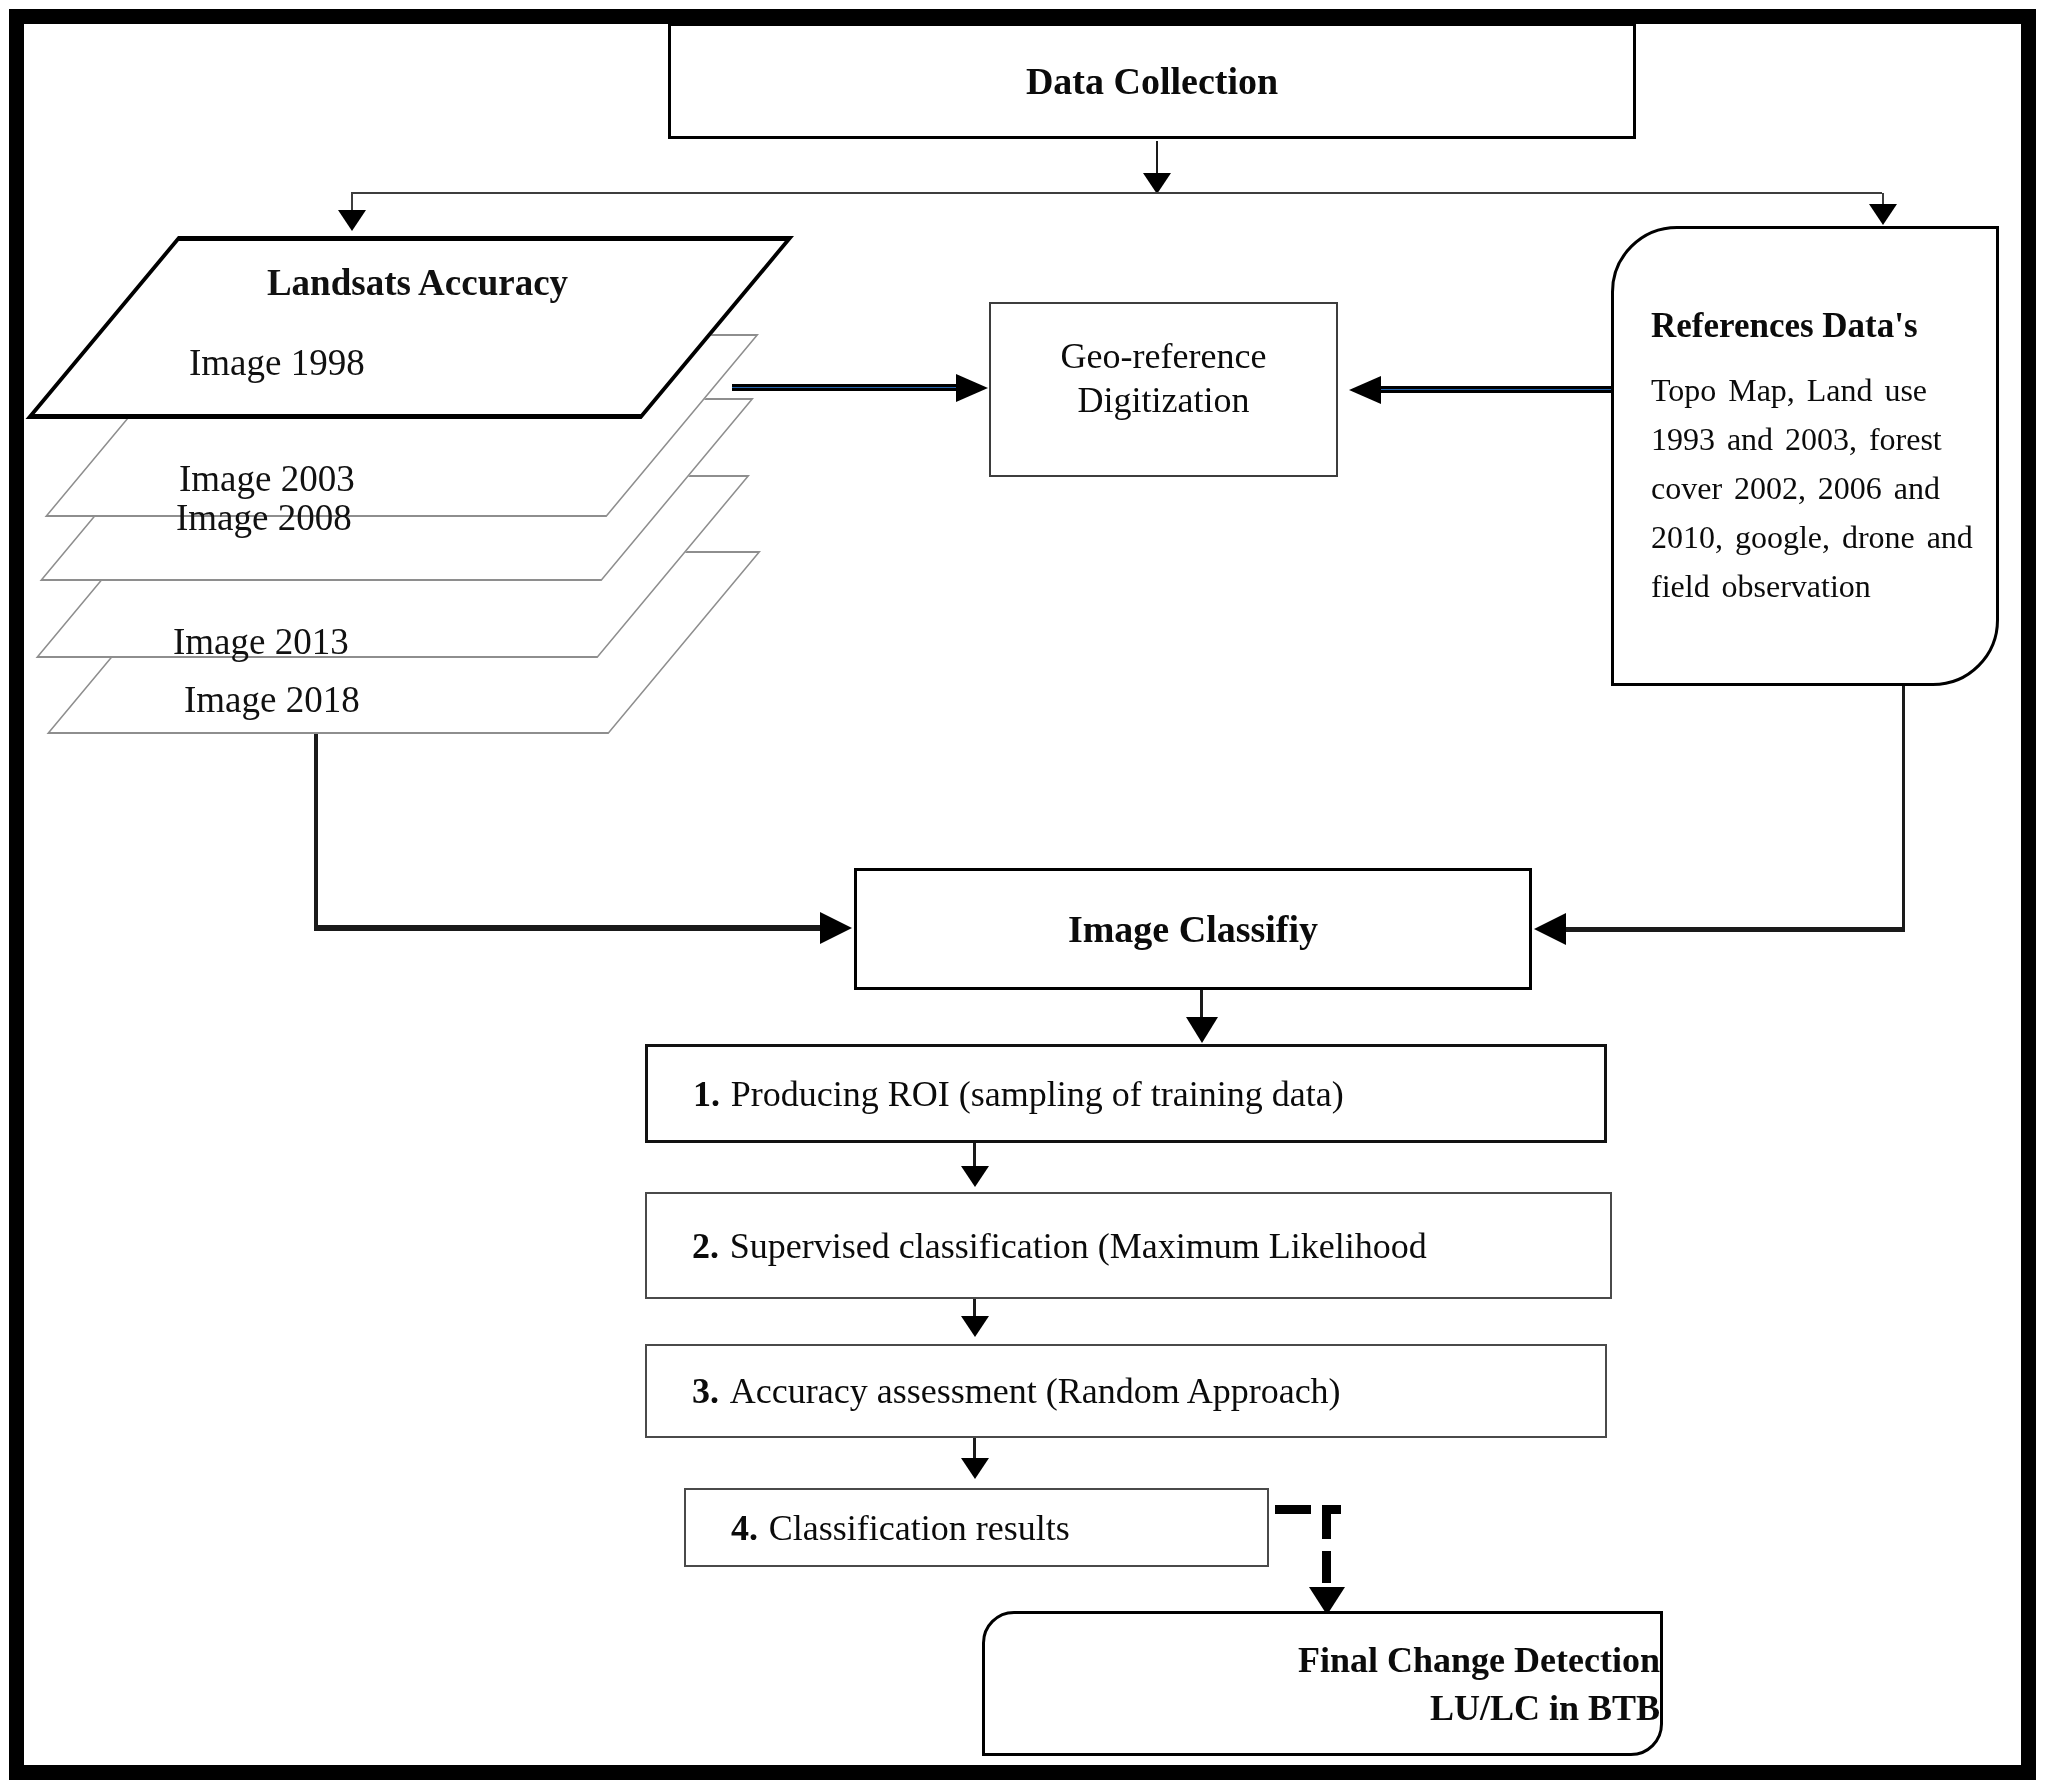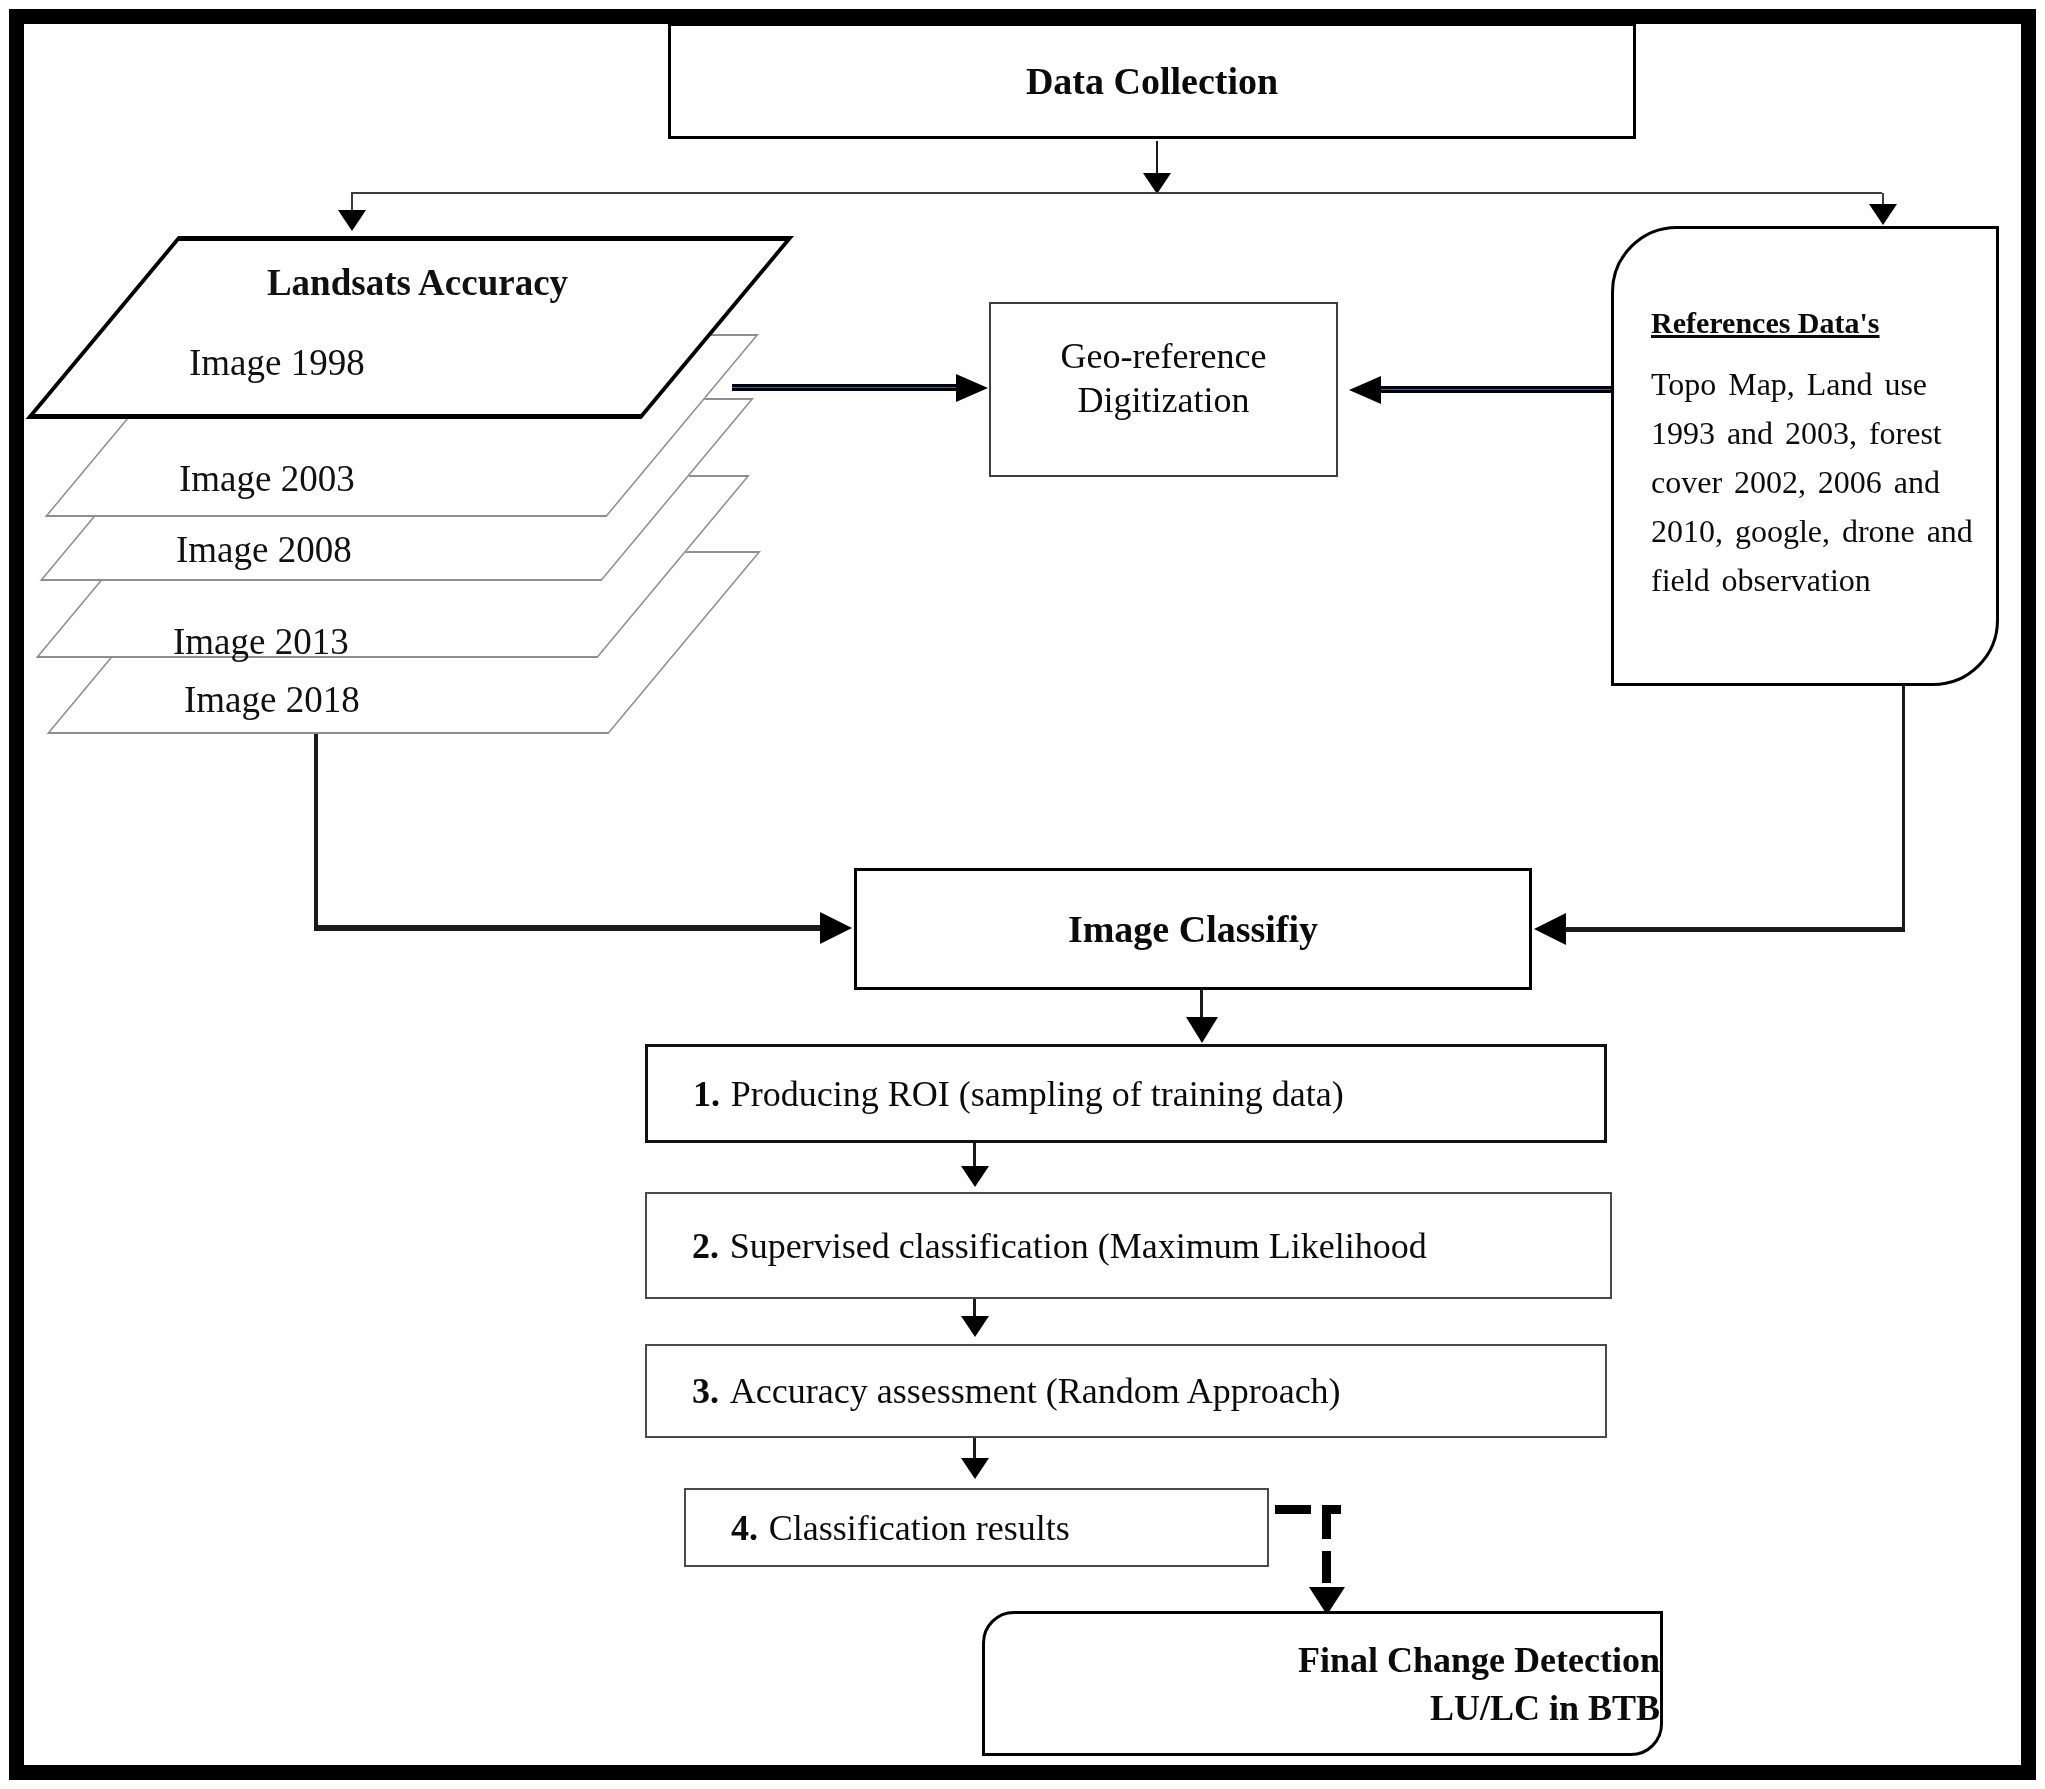--- a/index.html
+++ b/index.html
@@ -18,21 +18,21 @@
   .tri-left{border-top:16px solid transparent;border-bottom:16px solid transparent;border-right:32px solid #000;}
   .para{background:#fff;transform:skewX(-39.8deg);transform-origin:top left;}
   .para.thick{border:5.4px solid #000;}
   .para.gray{border:2.3px solid var(--layer-gray,#8e8e8e);}
   .layer-label{font-size:37px;color:#111;z-index:20;white-space:nowrap;}
   .blue-shaft{background:var(--blue,#2565B0);height:7px;border-top:3.1px solid #000;border-bottom:3.1px solid #000;}
   .dash{background:#000;}
   .step-box{background:#fff;display:flex;align-items:center;font-size:36px;color:#0b0b0b;padding-left:45px;}
   .step-box .num{font-weight:bold;margin-right:10.8px;}
   .refs{background:#fff;border:3.1px solid #000;border-radius:66px 0 66px 0;padding:77px 20px 0 37px;z-index:5;}
-  .refs .title{font-weight:bold;font-size:30px;color:#0b0b0b;text-decoration:underline;}
+  .refs .title{font-weight:bold;font-size:35px;color:#0b0b0b;}
   .refs .bodyl{font-size:32px;line-height:49px;color:#0b0b0b;word-spacing:3.9px;}
   .final{background:#fff;border:3.9px solid #000;border-radius:32px 0 32px 0;
          display:flex;flex-direction:column;align-items:flex-end;justify-content:center;
          font-weight:bold;font-size:36px;line-height:48px;color:#0b0b0b;}
   .center-col{display:flex;flex-direction:column;align-items:center;justify-content:center;}
 </style>
 </head>
 <body>
 
 <div id="canvas">
@@ -53,21 +53,21 @@
 
   <div class="abs para thick" style="left:178px;top:236px;width:616px;height:183px;z-index:15;"></div>
   <div class="abs para gray" style="left:197px;top:334px;width:562px;height:183px;z-index:14;"></div>
   <div class="abs para gray" style="left:192px;top:398px;width:562px;height:183px;z-index:13;"></div>
   <div class="abs para gray" style="left:188px;top:475px;width:562px;height:183px;z-index:12;"></div>
   <div class="abs para gray" style="left:199px;top:551px;width:562px;height:183px;z-index:11;"></div>
 
   <div class="abs layer-label bold" style="left:209px;top:261px;width:417px;text-align:center;">Landsats Accuracy</div>
   <div class="abs layer-label" style="left:189px;top:341px;">Image 1998</div>
   <div class="abs layer-label" style="left:179px;top:457px;">Image 2003</div>
-  <div class="abs layer-label" style="left:176px;top:528px;">Image 2008</div>
+  <div class="abs layer-label" style="left:176px;top:496px;">Image 2008</div>
   <div class="abs layer-label" style="left:173px;top:620px;">Image 2013</div>
   <div class="abs layer-label" style="left:184px;top:678px;">Image 2018</div>
 
   <div class="abs box center-col" style="left:989px;top:302px;width:349px;height:175px;border:2.3px solid #3d3d3d;font-size:36px;line-height:44px;padding-bottom:23px;">
     <span>Geo-reference</span>
     <span>Digitization</span>
   </div>
 
   <div class="abs blue-shaft" style="left:732px;top:384px;width:226px;"></div>
   <div class="abs tri" style="left:956px;top:374px;border-top:14.7px solid transparent;border-bottom:14.7px solid transparent;border-left:32px solid #000;"></div>

